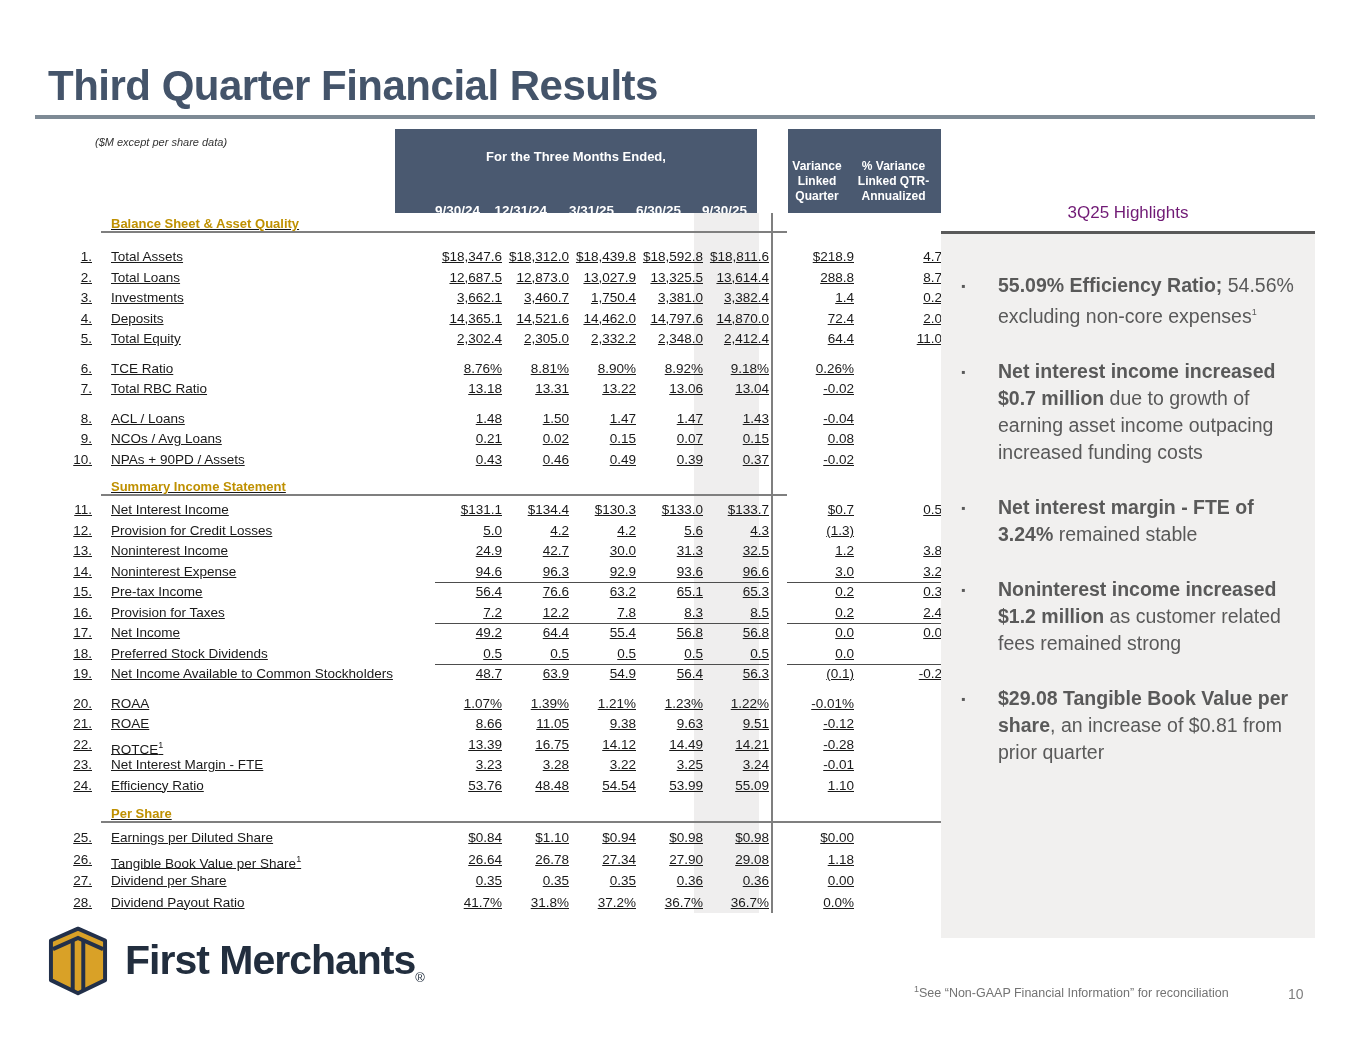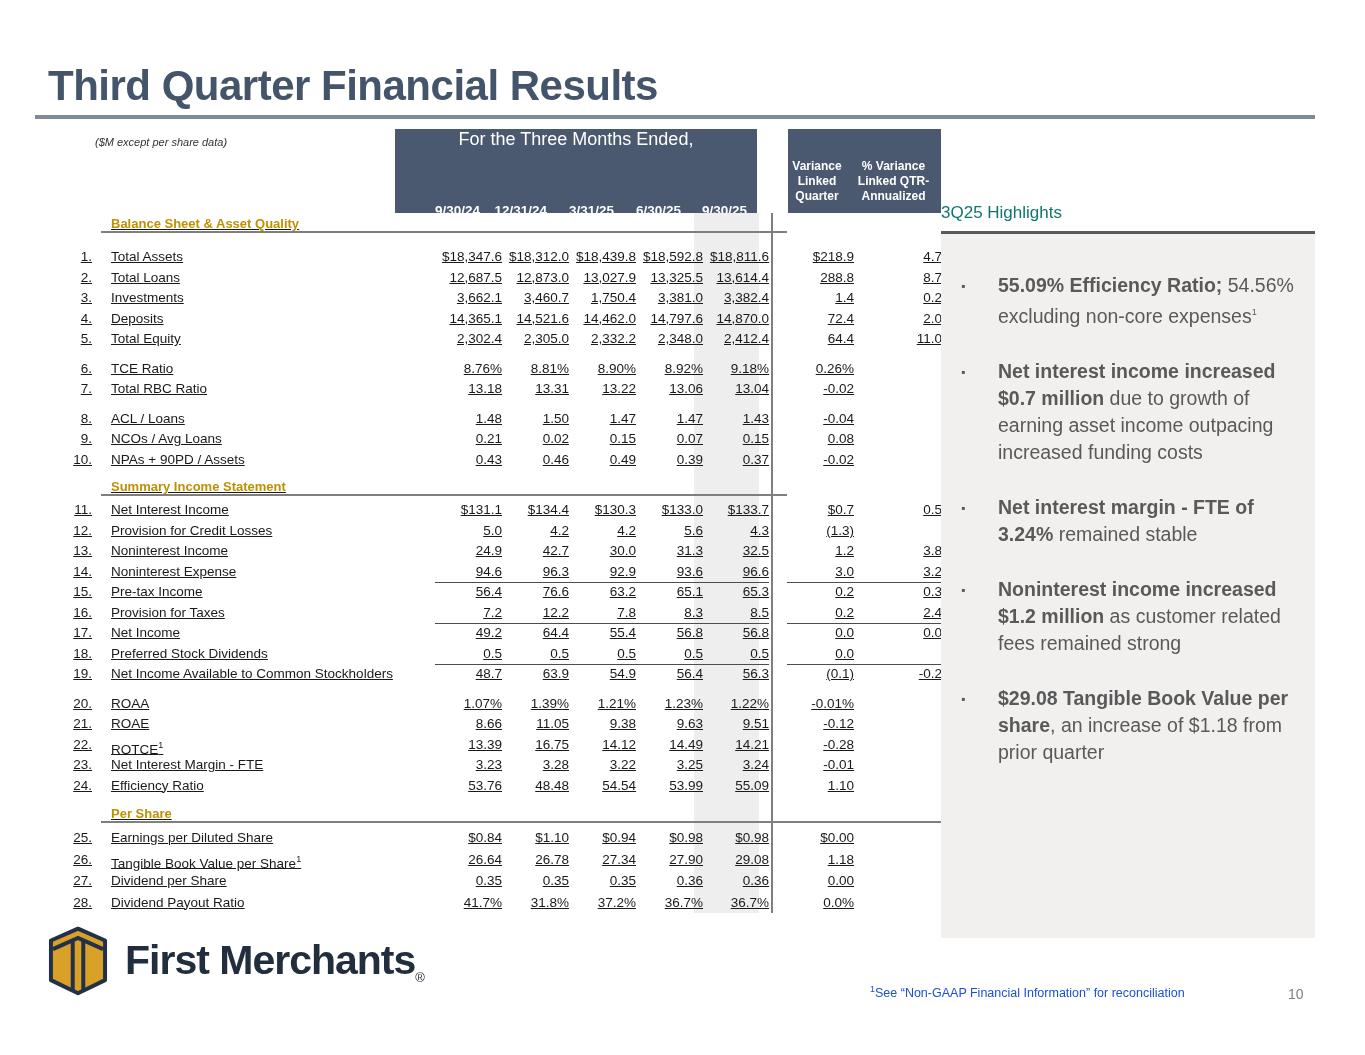--- a/index.html
+++ b/index.html
@@ -9,21 +9,21 @@
   
   .title{position:absolute;left:48px;top:62px;font-size:42px;font-weight:bold;color:#44546A;letter-spacing:-0.5px;}
   .title-rule{position:absolute;left:35px;top:115px;width:1280px;height:4px;background:#7E8A95;}
   .units-note{position:absolute;left:95px;top:136px;font-size:11px;font-style:italic;color:#333;}
 
   
   .tbl{position:absolute;left:40px;top:129px;width:910px;height:800px;}
   .hdr-block{position:absolute;top:0;height:84px;background:#4A5970;}
   .hdr-block.b1{left:355px;width:362px;}
   .hdr-block.b2{left:748px;width:153px;}
-  .months-label{padding-top:0;text-align:center;color:#fff;font-size:18px;font-weight:normal;}
+  .months-label{padding-top:20px;text-align:center;color:#fff;font-size:13px;font-weight:bold;}
   .var-hdr{position:absolute;left:748px;top:0;width:153px;height:80px;display:flex;align-items:flex-end;}
   .var-hdr .stack{text-align:center;color:#fff;font-weight:bold;font-size:12px;line-height:15px;padding-bottom:5px;}
   .var-hdr .s1{width:58px;}
   .var-hdr .s2{width:95px;}
   .dates-row{position:absolute;left:0;top:58px;height:24px;line-height:24px;}
 
   .grid{display:grid;grid-template-columns:38px 341px 67px 67px 67px 67px 66px 18px 67px 100px;}
   .c{white-space:nowrap;}
   .num{text-align:right;padding-right:2px;}
   .label{padding-left:17px;}
@@ -43,36 +43,36 @@
   .sec3{margin-top:10px;}
   .rows{margin-top:4px;}
   .sec1 .rows{margin-top:14px;}
   .row{height:20.5px;line-height:20.5px;font-size:13.5px;box-sizing:border-box;}
   .sec3 .row{height:21.5px;line-height:21.5px;}
   .row.gap{margin-top:9px;}
   .row.rule .val,.row.rule .varc,.row.rule .pvarc{border-bottom:1.5px solid #4d4d4d;box-sizing:border-box;}
   sup{font-size:9px;}
 
   
-  .hl-title{position:absolute;left:941px;top:203px;width:374px;
-            font-size:17px;color:#0f766e;}
+  .hl-title{position:absolute;left:941px;top:203px;width:374px;text-align:center;
+            font-size:17px;color:#701a75;}
   .hl-panel{position:absolute;left:941px;top:231px;width:374px;height:707px;background:#F1F0EF;
             border-top:3px solid #595959;box-sizing:border-box;}
   .bullets{margin:38px 16px 0 20px;padding:0;list-style:none;}
   .bullet{display:flex;margin-bottom:28px;color:#595959;font-size:19.5px;line-height:27px;}
   .bullet .marker{width:37px;flex:none;font-size:12px;padding-top:1px;}
   .bullet .btext{flex:1;}
   .bullet b{font-weight:bold;color:#595959;}
 
   
   .logo{position:absolute;left:45px;top:926px;display:flex;align-items:center;}
   .logo-icon{width:66px;height:70px;}
   .logo-text{margin-left:14px;font-size:41px;font-weight:bold;color:#222E3E;letter-spacing:-1px;}
   .logo-text .reg{font-size:13px;font-weight:normal;vertical-align:-8px;}
-  .footnote{position:absolute;left:870px;top:984px;font-size:12.5px;color:#1d4ed8;}
+  .footnote{position:absolute;left:914px;top:984px;font-size:12.5px;color:#737373;}
   .pagenum{position:absolute;left:1288px;top:986px;font-size:14px;color:#7f7f7f;}
 </style>
 </head>
 <body>
 
 <div class="slide">
 
   <div class="title">Third Quarter Financial Results</div>
   <div class="title-rule"></div>
   <div class="units-note">($M except per share data)</div>
@@ -478,21 +478,21 @@
         <li class="bullet">
           <span class="marker">▪</span>
           <span class="btext"><b>Net interest margin - FTE of 3.24%</b><span> remained stable</span></span>
         </li>
         <li class="bullet">
           <span class="marker">▪</span>
           <span class="btext"><b>Noninterest income increased $1.2 million</b><span> as customer related fees remained strong</span></span>
         </li>
         <li class="bullet">
           <span class="marker">▪</span>
-          <span class="btext"><b>$29.08 Tangible Book Value per share</b><span>, an increase of $1.18 from prior quarter</span></span>
+          <span class="btext"><b>$29.08 Tangible Book Value per share</b><span>, an increase of $0.81 from prior quarter</span></span>
         </li>
       </ul>
   </div>
 
   <div class="logo">
     <svg class="logo-icon" viewBox="0 0 100 104" xmlns="http://www.w3.org/2000/svg">
       <polygon points="50,3 91,21 91,81 50,101 9,81 9,21" fill="#D9A127" stroke="#22304A" stroke-width="6" stroke-linejoin="round"></polygon>
       <polyline points="12,34 50,17 88,34" fill="none" stroke="#22304A" stroke-width="6"></polyline>
       <line x1="42" y1="21" x2="42" y2="97" stroke="#22304A" stroke-width="6"></line>
       <line x1="58" y1="21" x2="58" y2="97" stroke="#22304A" stroke-width="6"></line>

